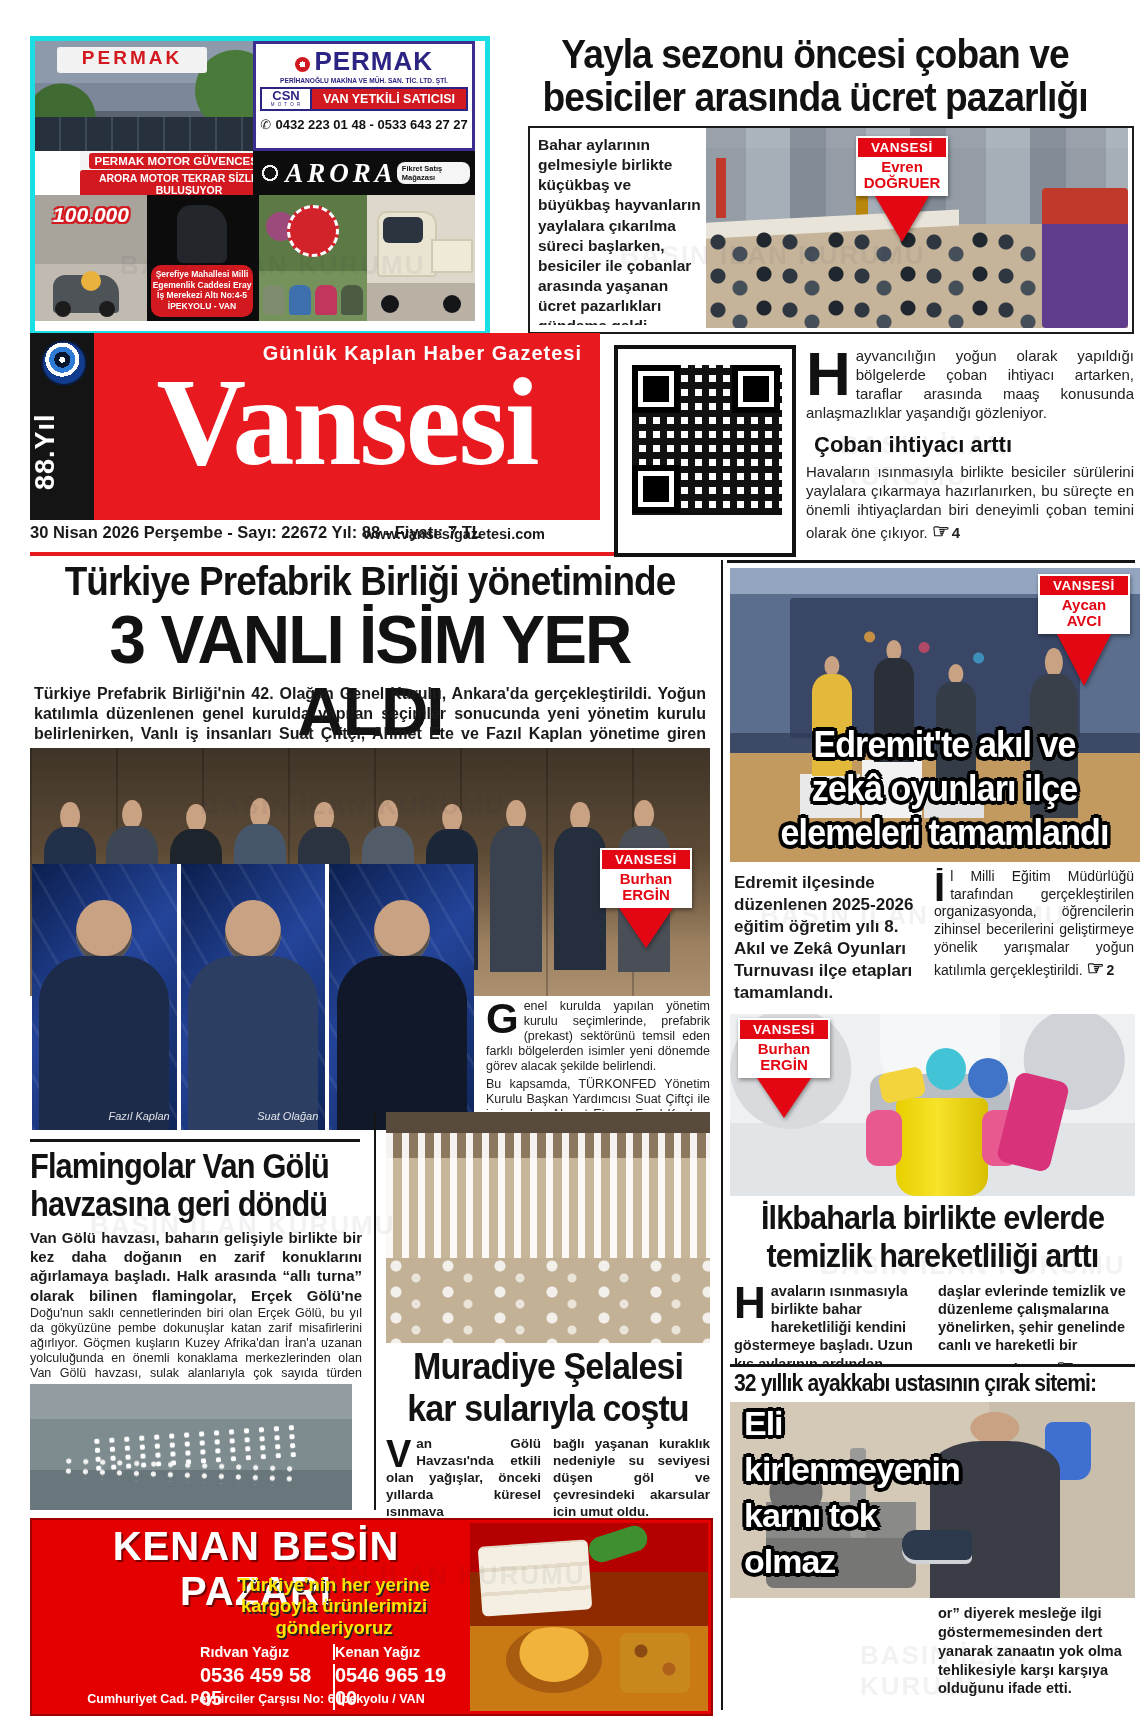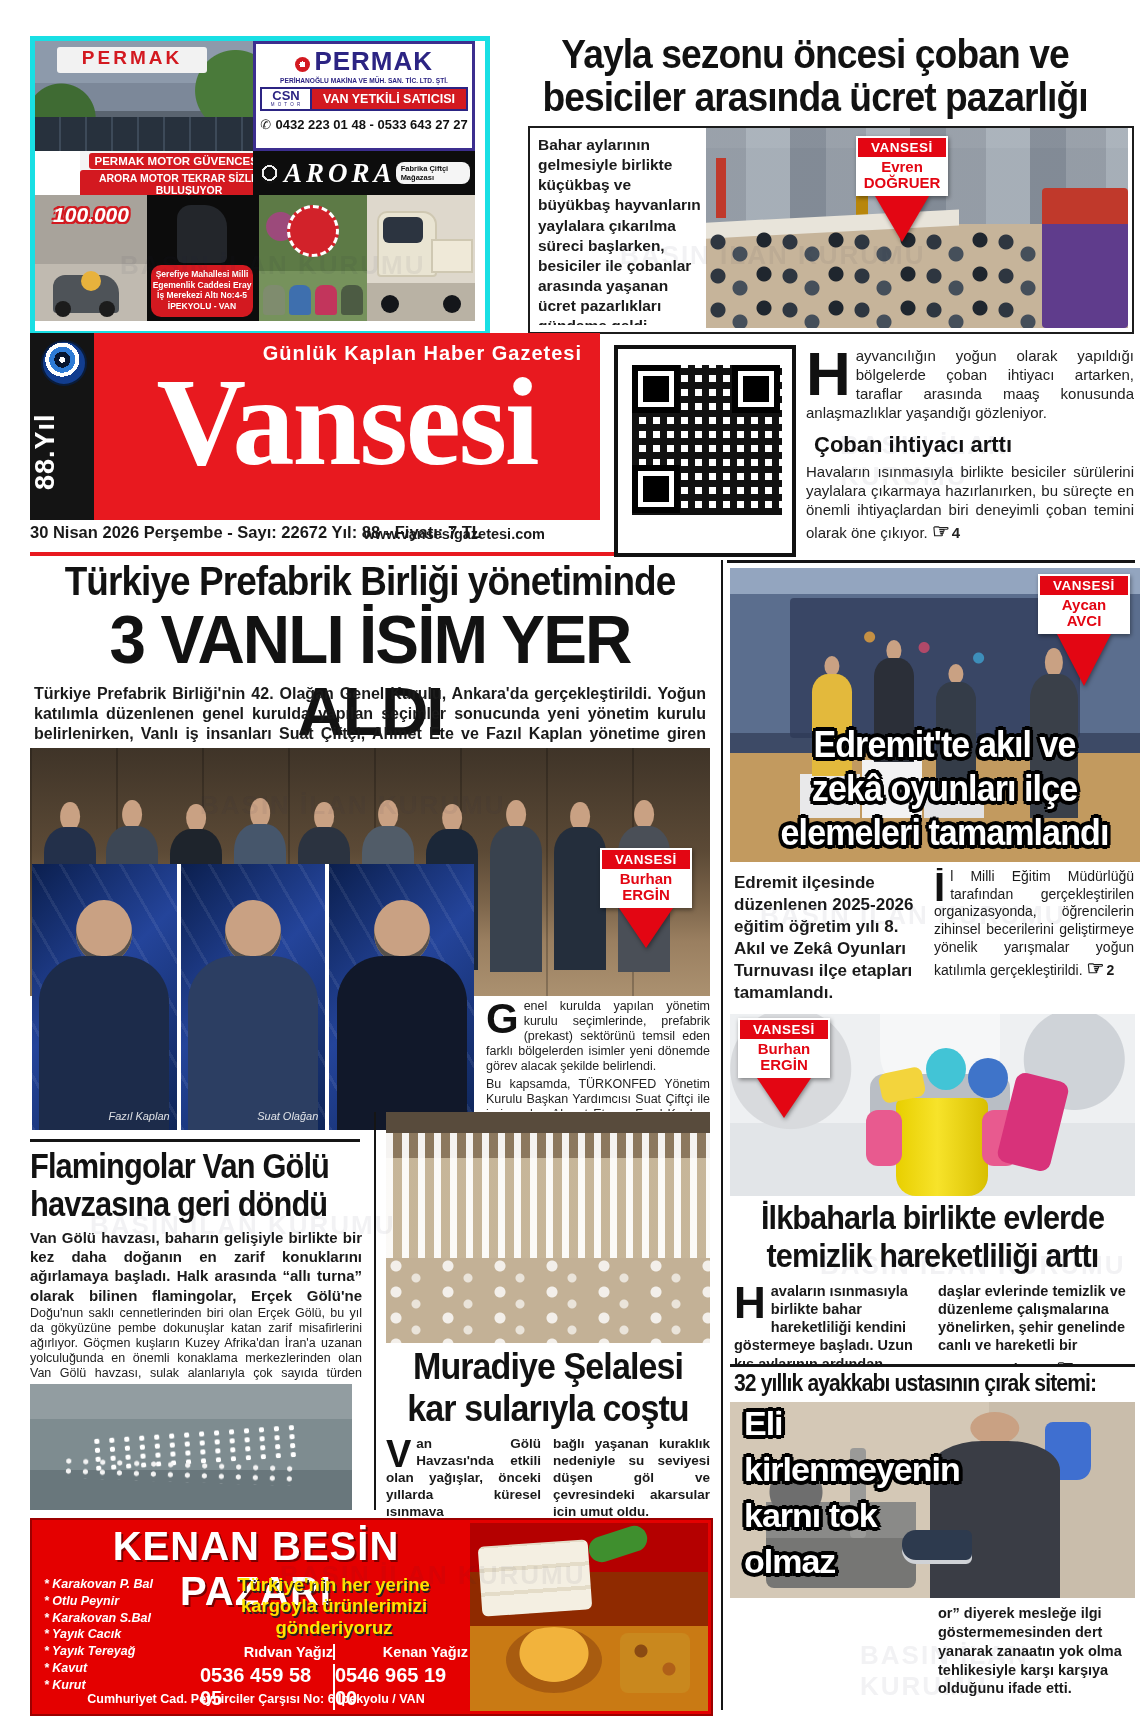--- a/index.html
+++ b/index.html
@@ -94,21 +94,21 @@
     </div>
 
     <div class="abs" style="left:0;top:110px;width:218px;height:44px;background:#f4f4f4;text-align:center;margin-left:45px;">
       <div style="display:inline-block;background:#d31920;color:#fff;font-weight:700;font-size:11.5px;padding:2px 6px;margin-top:2px;border-radius:3px;">PERMAK MOTOR GÜVENCESİYLE</div>
       <div style="display:inline-block;background:#d31920;color:#fff;font-weight:700;font-size:10.5px;padding:2px 4px;margin-top:1px;border-radius:3px;">ARORA MOTOR TEKRAR SİZLERLE BULUŞUYOR</div>
     </div>
 
     <div class="abs" style="left:218px;top:110px;width:222px;height:44px;background:#0d0d0d;display:flex;align-items:center;">
       <span style="width:22px;height:22px;border-radius:50%;background:radial-gradient(circle,#111 0 6px,#eee 6px 8px,#111 8px);margin:0 6px 0 8px;"></span>
       <span style="color:#fff;font-weight:700;font-style:italic;font-size:27px;letter-spacing:4px;font-family:'Liberation Serif',serif;">ARORA</span>
-      <span style="margin-left:auto;margin-right:5px;background:#f5f5f5;color:#111;font-weight:700;font-size:7.5px;padding:2px 5px;border-radius:8px;">Fabrika Çiftçi Mağazası</span>
+      <span style="margin-left:auto;margin-right:5px;background:#f5f5f5;color:#111;font-weight:700;font-size:7.5px;padding:2px 5px;border-radius:8px;">Fikret Satış Mağazası</span>
     </div>
 
     <div class="abs" style="left:0;top:154px;width:112px;height:126px;background:linear-gradient(180deg,#a8a39b 0 55%,#c0bab0 55%);overflow:hidden;">
       <div style="color:#fff;font-weight:700;font-style:italic;font-size:21px;text-align:center;margin-top:8px;
                   text-shadow:-2px -2px 0 #d31920,2px -2px 0 #d31920,-2px 2px 0 #d31920,2px 2px 0 #d31920;">100.000</div>
       <div class="abs" style="left:18px;bottom:8px;width:66px;height:38px;background:#4e5358;border-radius:12px 18px 4px 4px;"></div>
       <div class="abs" style="left:20px;bottom:4px;width:16px;height:16px;border-radius:50%;background:#1c1c1c;"></div>
       <div class="abs" style="left:64px;bottom:4px;width:16px;height:16px;border-radius:50%;background:#1c1c1c;"></div>
       <div class="abs" style="left:46px;bottom:30px;width:20px;height:20px;border-radius:50%;background:#e8b23c;"></div>
     </div>
@@ -379,32 +379,23 @@
     <div class="abs outhl" style="left:14px;top:94px;font-size:34px;">karnı tok</div>
     <div class="abs outhl" style="left:14px;top:140px;font-size:34px;">olmaz</div>
   </div>
   <div class="abs" style="left:734px;top:1604px;width:402px;height:110px;overflow:hidden;">
     <div class="abs b" style="left:204px;top:0;width:196px;font-size:14.5px;line-height:1.3;">or” diyerek mesleğe ilgi göstermemesinden dert yanarak zanaatın yok olma tehlikesiyle karşı karşıya olduğunu ifade etti.</div>
   </div>
 
   <div class="abs" style="left:30px;top:1518px;width:683px;height:198px;background:#e40000;border:2px solid #9c0000;box-sizing:border-box;overflow:hidden;">
     <div style="position:absolute;left:10px;top:4px;width:428px;text-align:center;color:#fff;font-weight:700;
                 font-size:40px;letter-spacing:1px;text-shadow:2px 2px 0 #7a0000;">KENAN BESİN PAZARI</div>
-    <div class="abs" style="left:12px;top:56px;">
-      <div class="kitem">* Karakovan P. Bal</div>
-      <div class="kitem">* Otlu Peynir</div>
-      <div class="kitem">* Karakovan S.Bal</div>
-      <div class="kitem">* Yayık Cacık</div>
-      <div class="kitem">* Yayık Tereyağ</div>
-      <div class="kitem">* Kavut</div>
-      <div class="kitem">* Kurut</div>
-    </div>
     <div style="position:absolute;left:168px;top:54px;width:268px;text-align:center;color:#ffe400;font-weight:700;
                 font-size:18.5px;line-height:1.15;text-shadow:1.5px 1.5px 0 #222;">Türkiye'nin her yerine kargoyla ürünlerimizi gönderiyoruz</div>
-    <div class="abs" style="left:168px;top:124px;width:268px;display:flex;color:#fff;font-weight:700;font-size:14.5px;text-align:right;">
+    <div class="abs" style="left:168px;top:124px;width:268px;display:flex;color:#fff;font-weight:700;font-size:14.5px;text-align:left;">
       <div style="flex:1;">Rıdvan Yağız</div>
       <div style="width:2px;background:#fff;"></div>
       <div style="flex:1;">Kenan Yağız</div>
     </div>
     <div class="abs" style="left:168px;top:144px;width:268px;display:flex;color:#fff;font-weight:700;font-size:20px;text-align:left;">
       <div style="flex:1;">0536 459 58 05</div>
       <div style="width:2px;background:#fff;"></div>
       <div style="flex:1;">0546 965 19 00</div>
     </div>
     <div style="position:absolute;left:12px;top:172px;width:424px;text-align:center;color:#fff;font-weight:700;font-size:12.5px;">Cumhuriyet Cad. Peynirciler Çarşısı No: 6 İpekyolu / VAN</div>

